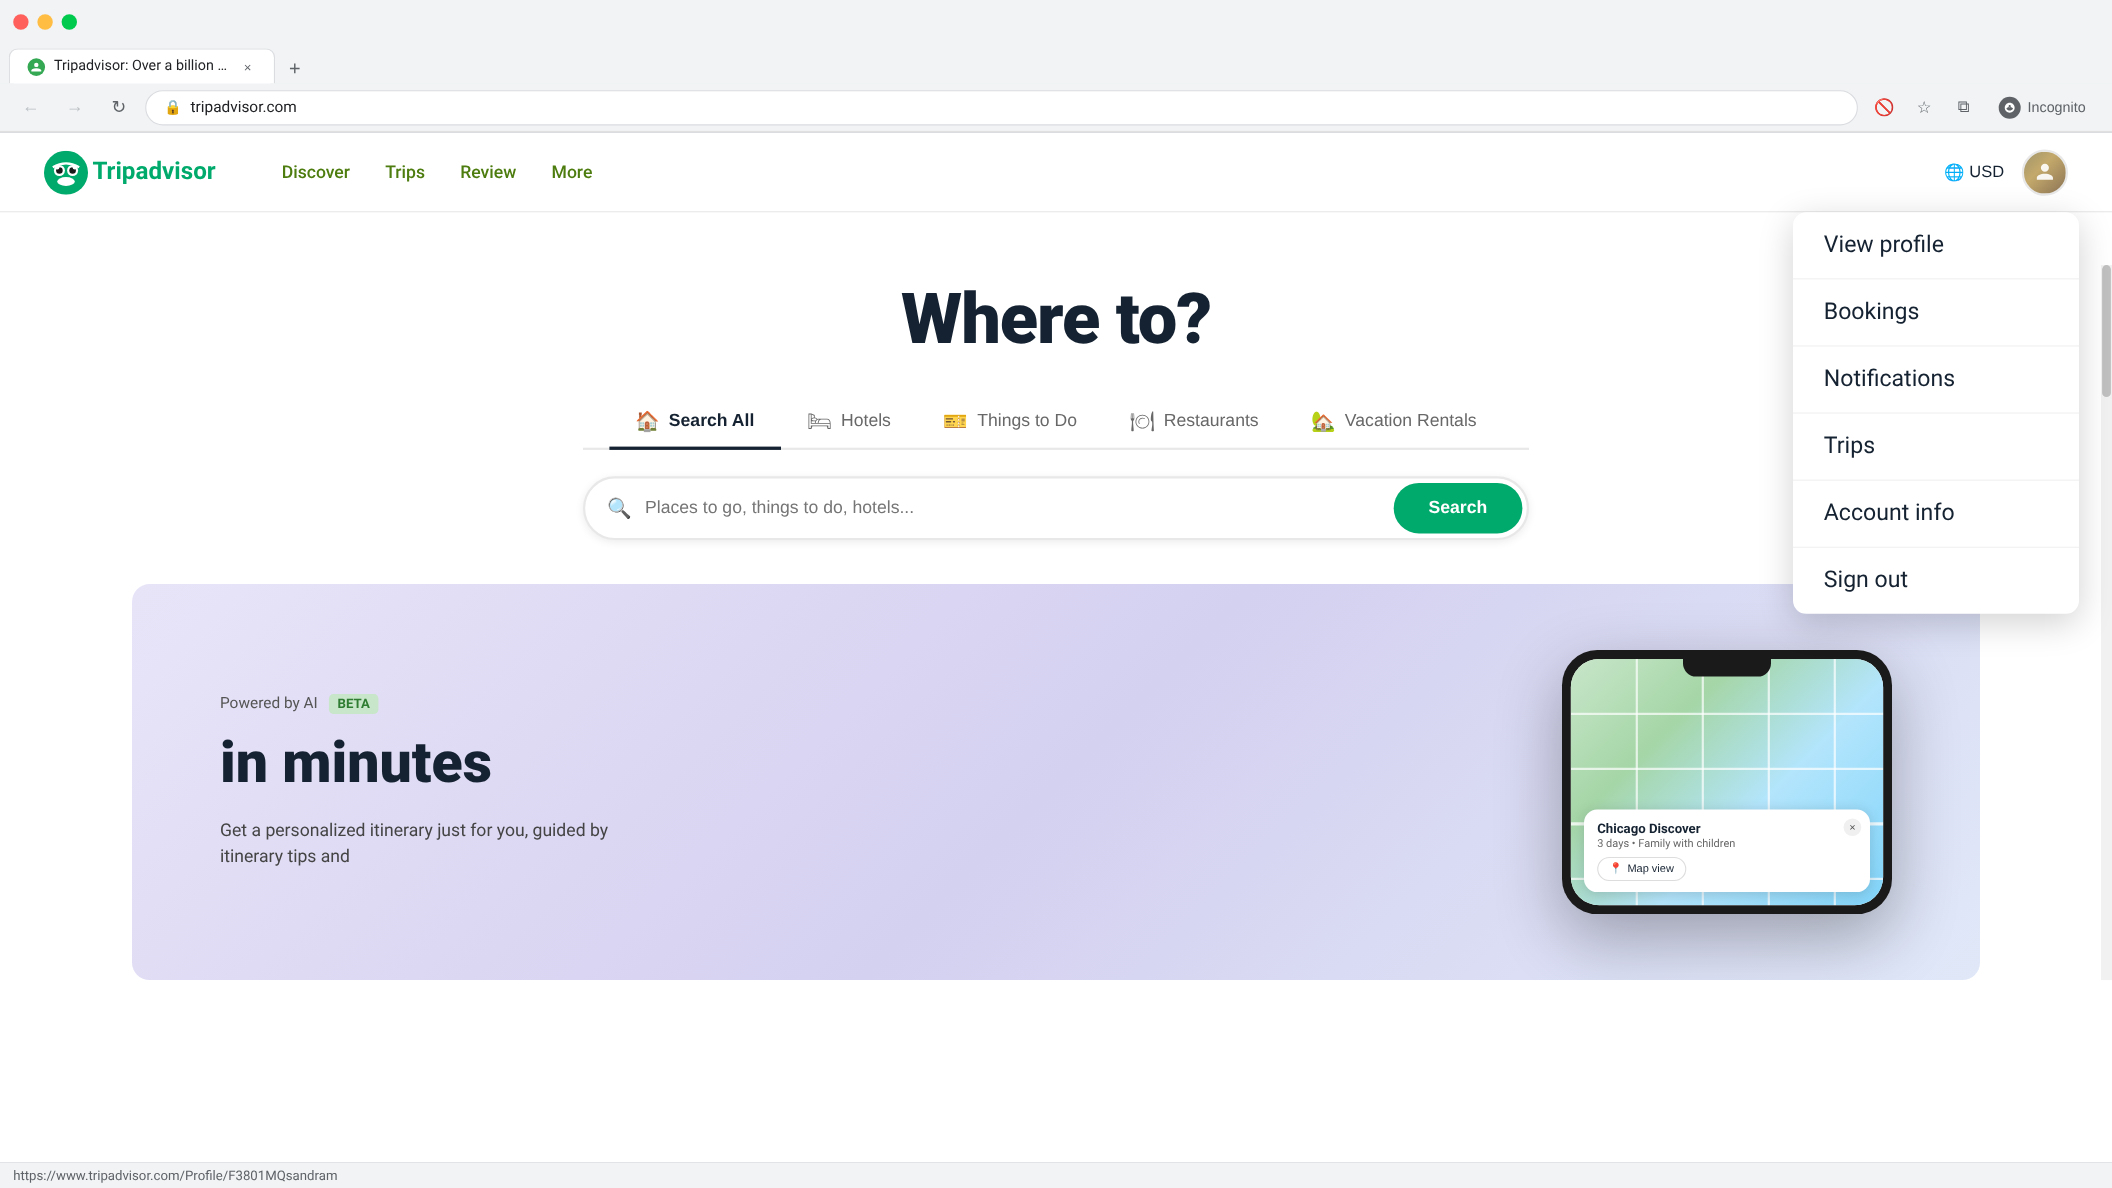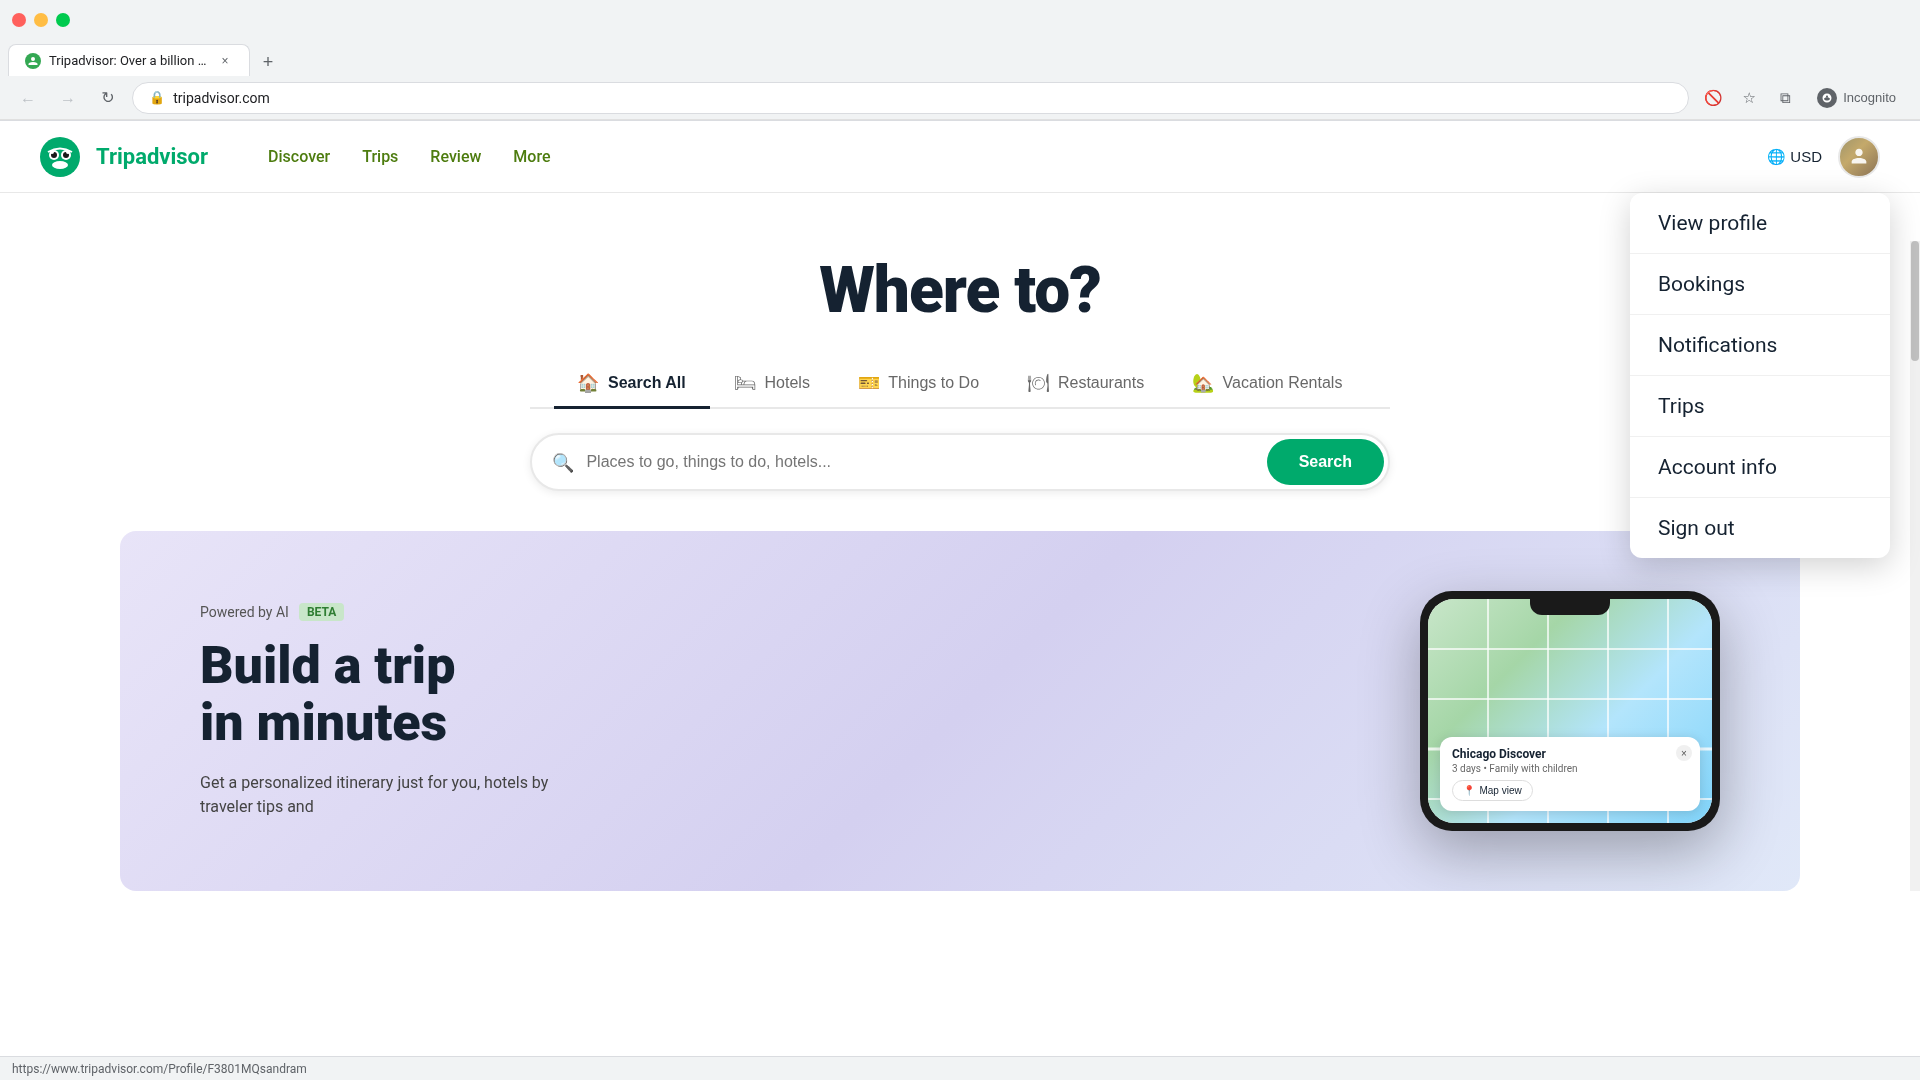--- a/index.html
+++ b/index.html
@@ -177,21 +177,21 @@
       display: flex;
       align-items: center;
       padding: 0 40px;
       border-bottom: 1px solid #e8e8e8;
       position: relative;
       z-index: 10;
     }
     .logo {
       display: flex;
       align-items: center;
-      gap: 16px;
+      gap: 4px;
       text-decoration: none;
     }
     .logo-icon {
       width: 40px; height: 40px;
     }
     .logo-text {
       font-size: 22px;
       font-weight: 700;
       color: #00aa6c;
     }
@@ -633,24 +633,23 @@
     </div>
   </div>
 
   <div class="ai-banner">
     <div>
       <div class="ai-badge-container">
         <span class="powered-by">Powered by AI</span>
         <span class="beta-badge">BETA</span>
       </div>
       <div class="ai-title">
-        <div>Build a trip</div>
         <div>in minutes</div>
       </div>
-      <p class="ai-desc">Get a personalized itinerary just for you, hotels by traveler tips and</p>
+      <p class="ai-desc">Get a personalized itinerary just for you, guided by itinerary tips and</p>
     </div>
 
     <div class="phone-mockup">
       <div class="phone-inner">
         <div class="phone-notch"></div>
         <div class="phone-map">
           
           <svg width="100%" height="100%">
             <line x1="60" y1="0" x2="60" y2="300" stroke="white" stroke-width="2" opacity="0.7"></line>
             <line x1="120" y1="0" x2="120" y2="300" stroke="white" stroke-width="2" opacity="0.7"></line>

